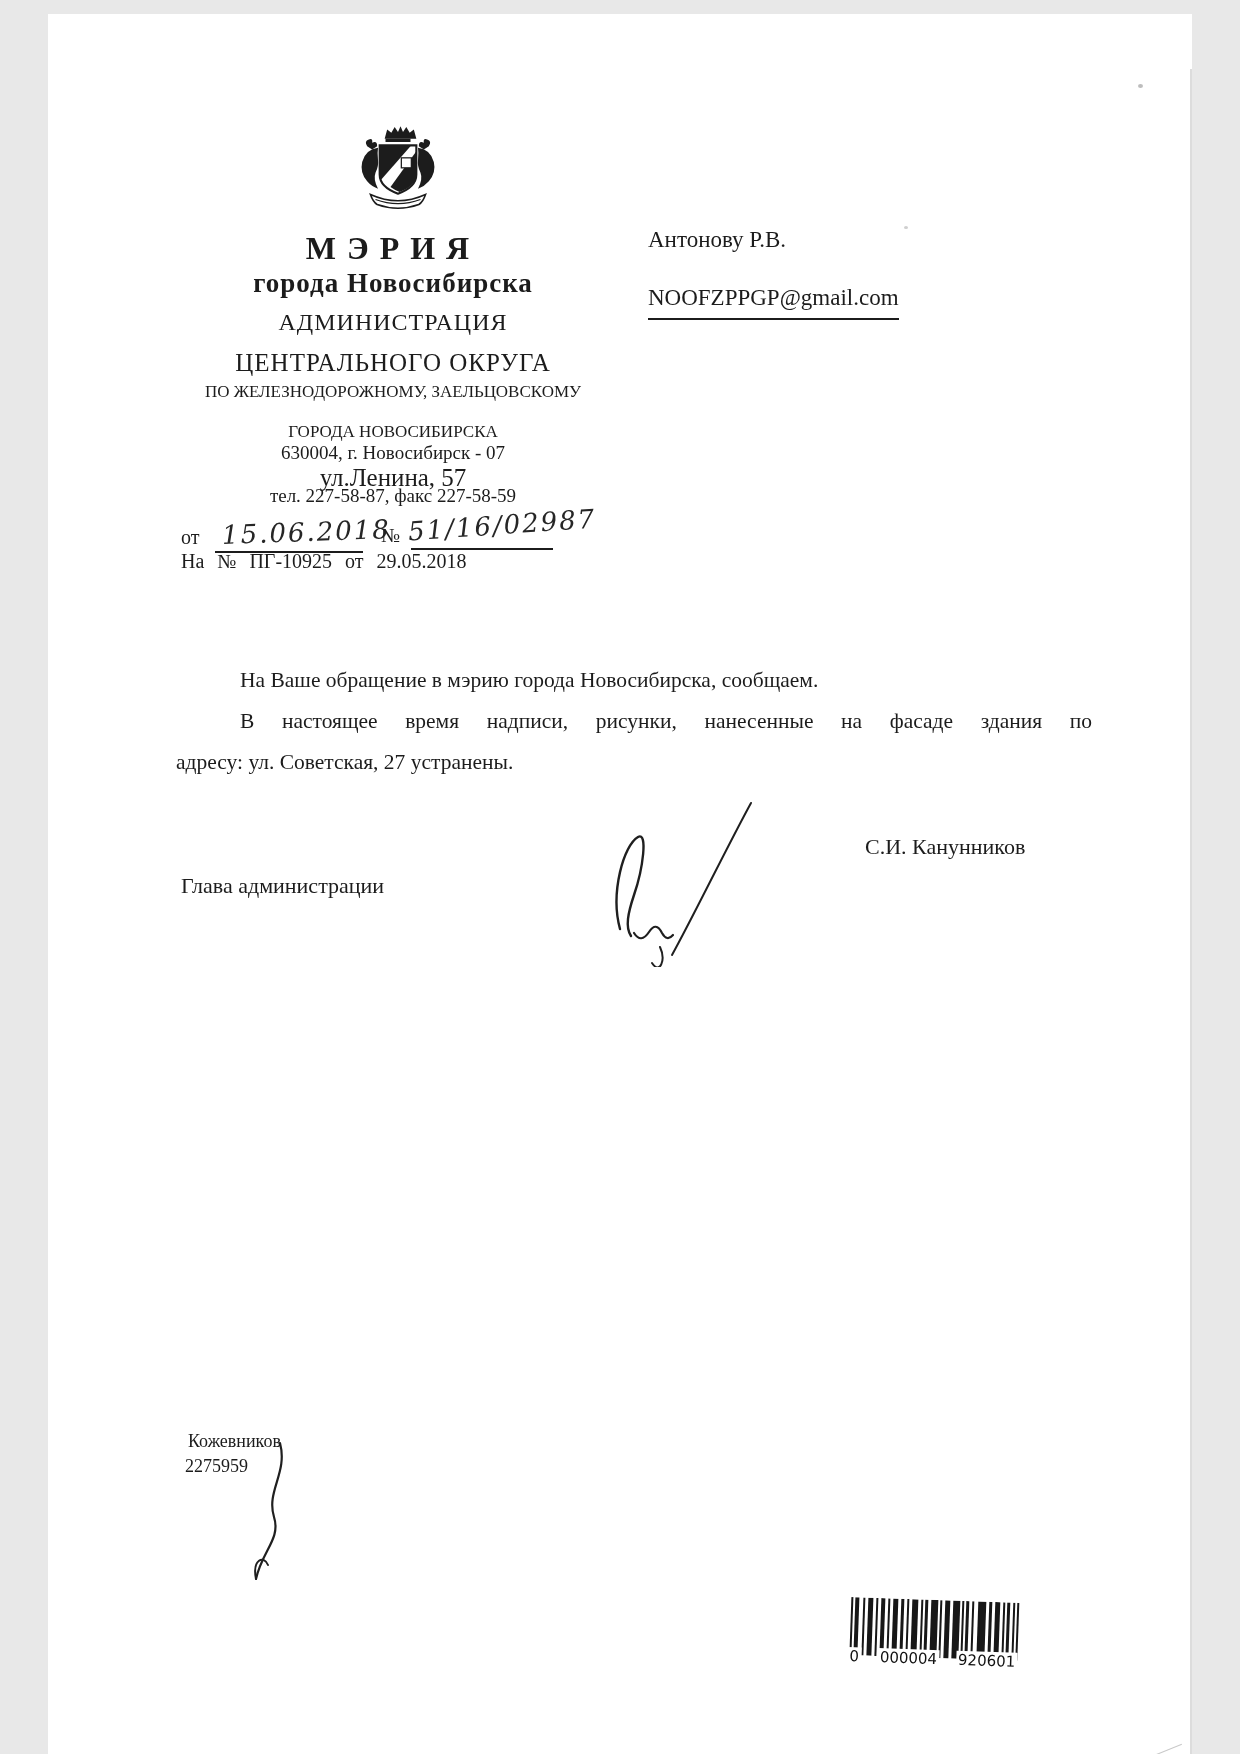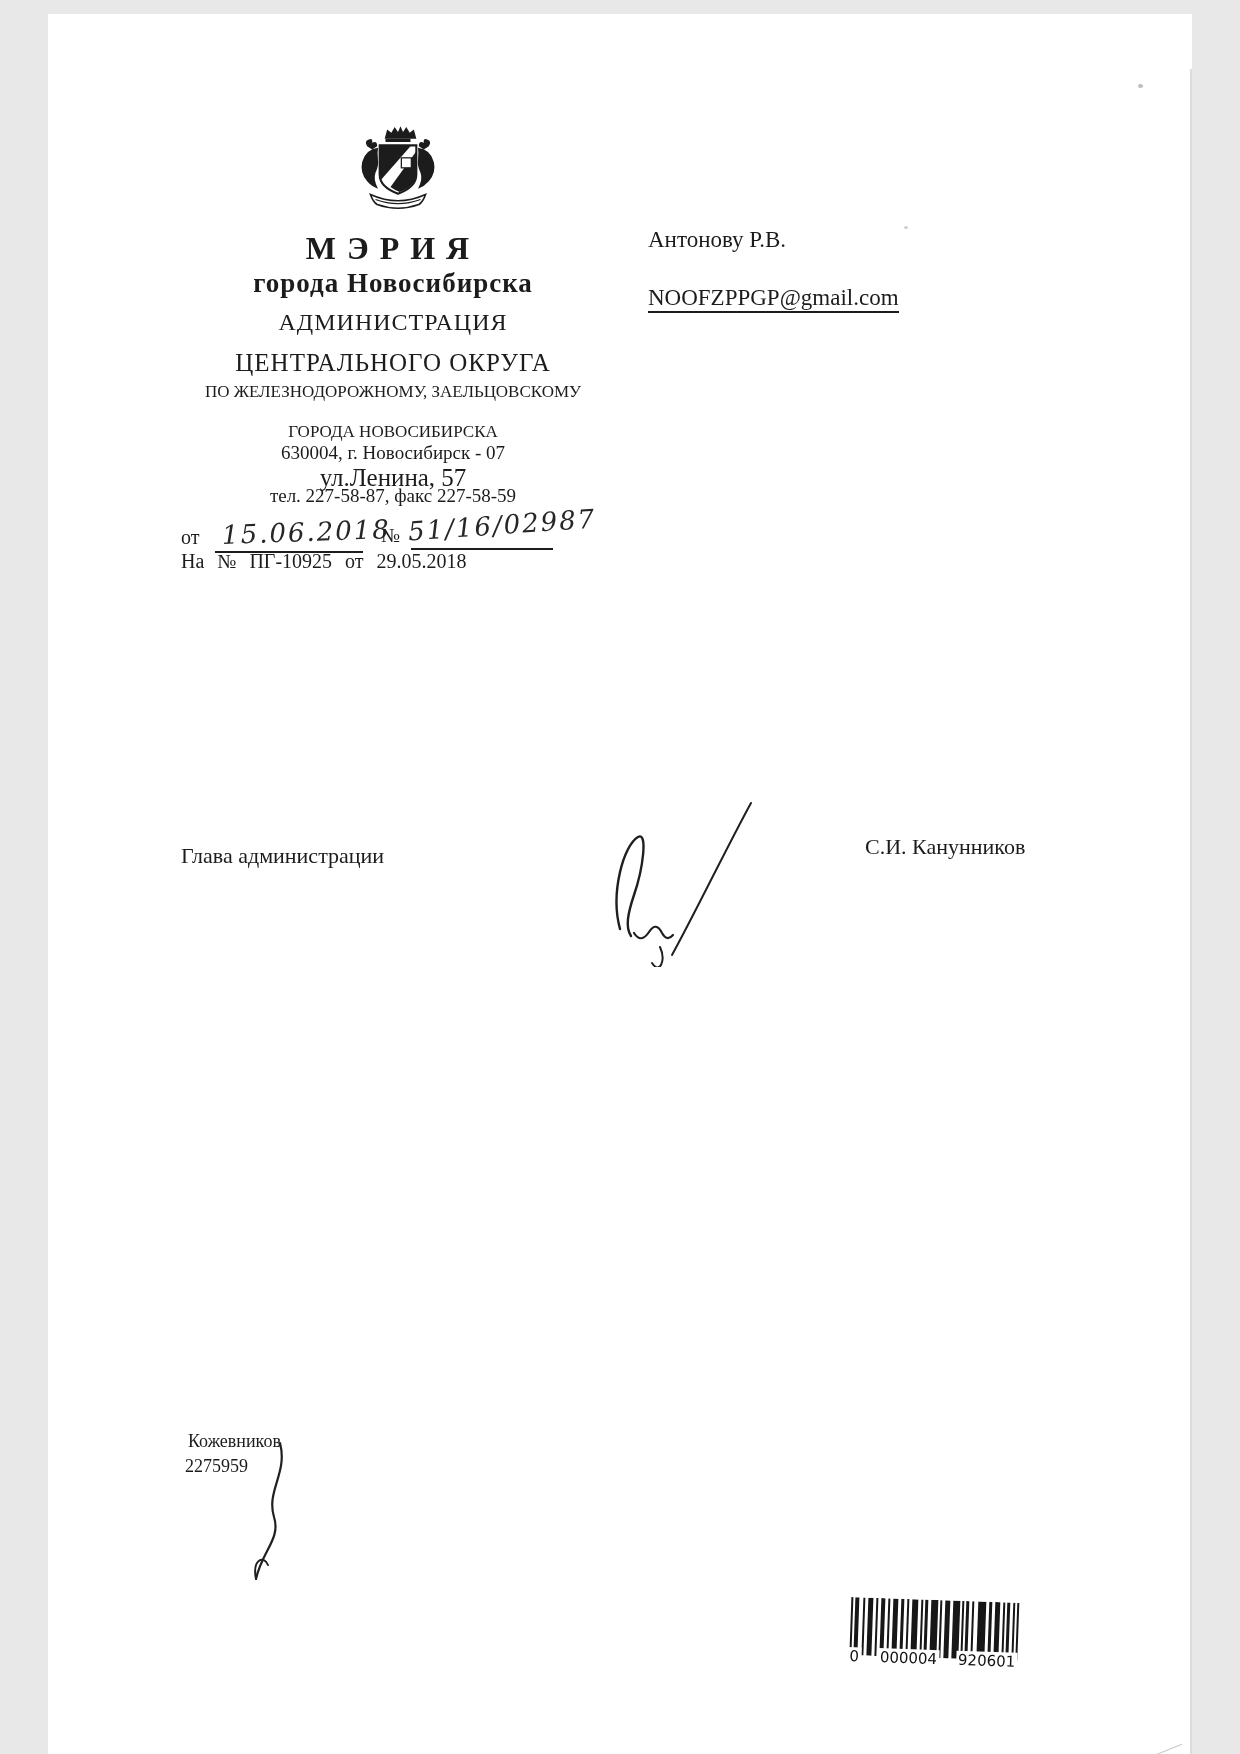--- a/index.html
+++ b/index.html
@@ -40,35 +40,35 @@
     letter-spacing:2px;
     white-space:nowrap;
   }
   .hw-date{left:174px;top:503px;font-size:26px;transform:rotate(-2deg);}
   .hw-num{left:360px;top:496px;font-size:26px;transform:rotate(-4deg);}
   .reply-line{left:133px;top:536px;font-size:20px;word-spacing:8px;}
 
   
   .addr-name{left:600px;top:213px;font-size:23px;}
   .addr-email{left:600px;top:271px;font-size:23px;}
-  .addr-email span{border-bottom:2px solid #1c1c1c;padding-bottom:1px;}
+  .addr-email span{border-bottom:2px solid #1c1c1c;padding-bottom:8px;}
 
   
   .body-text{left:128px;top:646px;width:916px;font-size:21.5px;line-height:41px;}
   .body-line{white-space:nowrap;}
   .indent{padding-left:64px;}
   .justify-spread{
     white-space:normal;
     text-align:justify;
     text-align-last:justify;
     text-indent:64px;
   }
 
   
-  .sig-title{left:133px;top:829px;font-size:22px;}
+  .sig-title{left:133px;top:859px;font-size:22px;}
   .sig-name{left:817px;top:820px;font-size:22px;}
   .sig-ink{left:540px;top:783px;width:200px;height:170px;}
 
   
   .exec-name{left:140px;top:1417px;font-size:18px;}
   .exec-phone{left:137px;top:1442px;font-size:18px;}
   .exec-ink{left:170px;top:1425px;width:90px;height:150px;}
 
   .barcode-wrap{left:800px;top:1586px;width:175px;height:78px;transform:rotate(2deg);}
   .barcode-bars{width:175px;height:58px;display:block;}
@@ -129,20 +129,25 @@
   <div class="abs handwrite hw-date">15.06.2018</div>
   <div class="abs ref-date-line"></div>
   <div class="abs ref-num-label">№</div>
   <div class="abs handwrite hw-num">51/16/02987</div>
   <div class="abs ref-num-line"></div>
   <div class="abs reply-line">На № ПГ-10925 от 29.05.2018</div>
 
   <div class="abs addr-name">Антонову Р.В.</div>
   <div class="abs addr-email"><span>NOOFZPPGP@gmail.com</span></div>
 
+  <div class="abs body-text">
+    <div class="body-line indent">На Ваше обращение в мэрию города Новосибирска, сообщаем.</div>
+    <div class="justify-spread">В настоящее время надписи, рисунки, нанесенные на фасаде здания по</div>
+    <div class="body-line">адресу: ул. Советская, 27 устранены.</div>
+  </div>
 
   <div class="abs sig-title">Глава администрации</div>
 
   <svg class="abs sig-ink" viewBox="0 0 200 170" aria-hidden="true">
     <path class="ink" stroke-width="2.4" d="M32 132 C 22 95, 36 48, 50 40 C 60 34, 55 72, 46 98 C 40 116, 37 130, 43 139"></path>
     <path class="ink" stroke-width="2.2" d="M46 136 q 7 11 15 -1 q 7 -11 13 1 q 5 9 11 2"></path>
     <path class="ink" stroke-width="2.0" d="M84 158 C 104 122, 140 48, 163 6"></path>
     <path class="ink" stroke-width="2.0" d="M72 150 C 78 163, 72 178, 64 166"></path>
   </svg>
 

